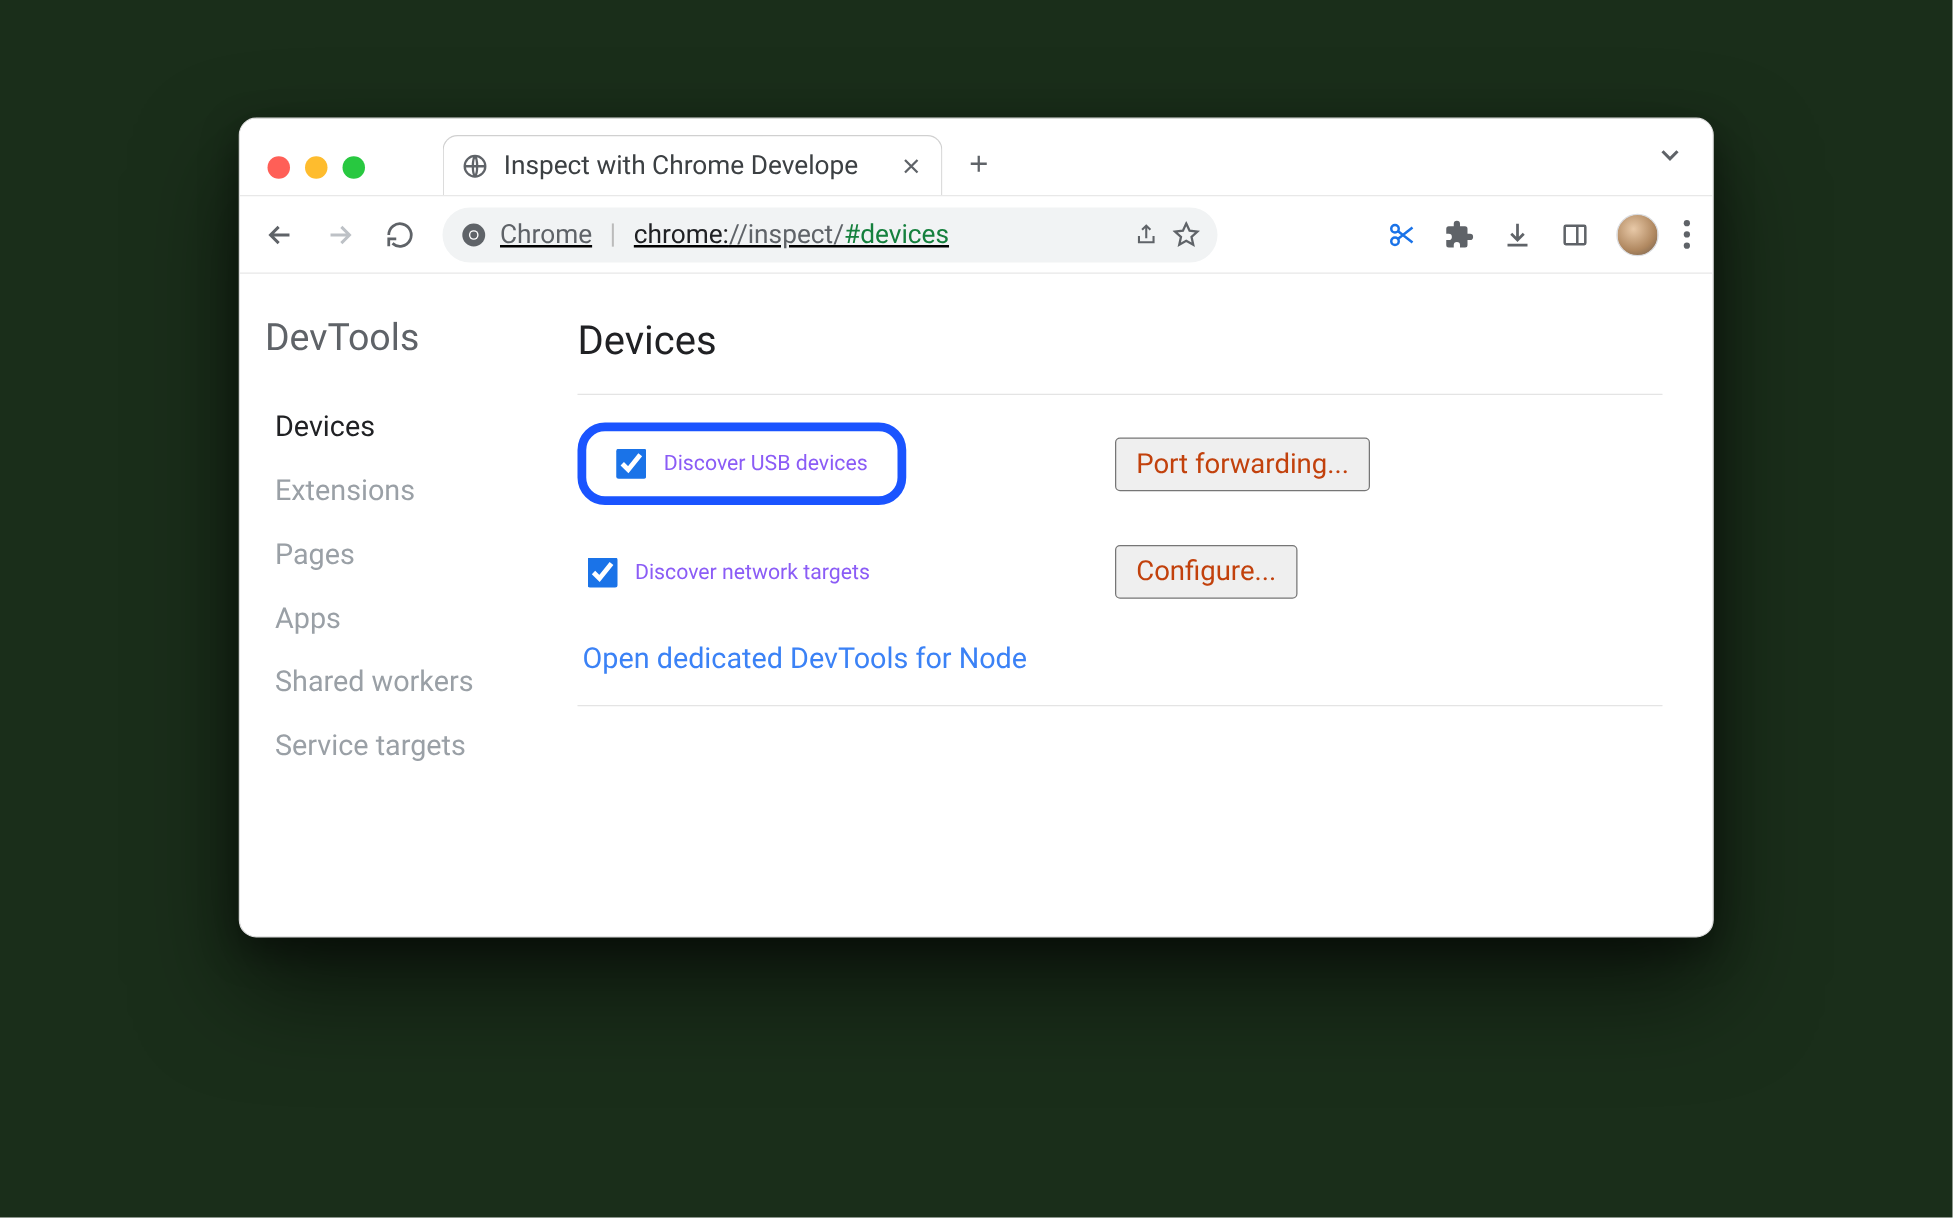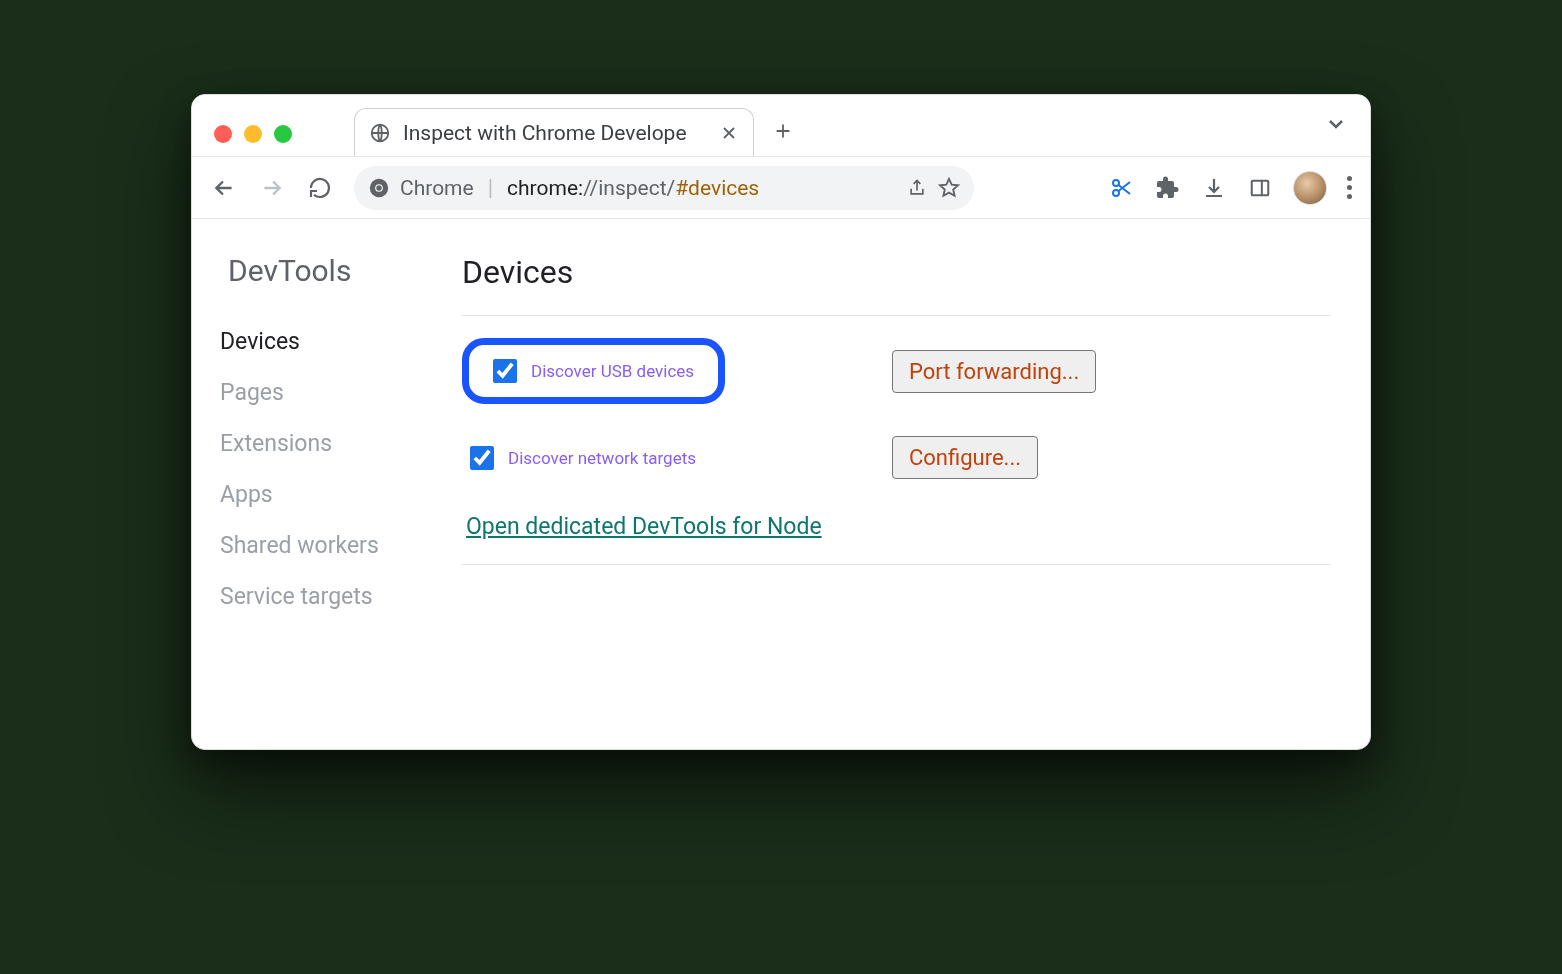--- a/index.html
+++ b/index.html
@@ -87,20 +87,21 @@
   color: #5f6368;
 }
 .toolbar {
   height: 62px;
   background: #fff;
   display: flex;
   align-items: center;
   padding: 0 18px;
   gap: 20px;
   border-bottom: 1px solid #e8e8e8;
+  text-decoration: underline;
 }
 .tb-btn {
   width: 28px; height: 28px;
   color: #5f6368;
   display: flex;
   align-items: center;
   justify-content: center;
 }
 .tb-btn.disabled { color: #bdc1c6; }
 .omnibox {
@@ -113,21 +114,21 @@
   padding: 0 14px;
   gap: 10px;
 }
 .chrome-icon {
   width: 22px; height: 22px;
 }
 .omni-prefix { font-size: 21px; color: #5f6368; }
 .omni-sep { color: #bbb; font-size: 22px; margin: 0 4px;}
 .omni-url { font-size: 21px; color: #5f6368; }
 .omni-scheme { color: #202124; }
-.omni-hash { color: #a16207; text-align: center; }
+.omni-hash { color: #15803d; text-align: center; }
 .omni-spacer { flex: 1; }
 .omni-action { color: #5f6368; width: 22px; height: 22px; display:flex;align-items:center;justify-content:center;}
 .right-icons { display: flex; gap: 20px; align-items: center; margin-left: auto;}
 .ext-icon { width: 26px; height: 26px; color: #5f6368; display:flex;align-items:center;justify-content:center;}
 .ext-icon.blue { color: #1a73e8; }
 .avatar {
   width: 34px; height: 34px; border-radius: 50%;
   background: radial-gradient(circle at 40% 35%, #e8c9a8 0%, #b08860 60%, #6b5a4a 100%);
   border: 1px solid #dadce0;
 }
@@ -138,21 +139,21 @@
   min-height: 530px;
 }
 .sidebar {
   width: 260px;
   padding: 34px 0 0 0;
 }
 .sidebar h1 {
   font-size: 30px;
   font-weight: 400;
   color: #5f6368;
-  padding-left: 36px;
+  padding-left: 20px;
   margin-bottom: 28px;
 }
 .side-item {
   display: block;
   padding: 12px 0 12px 28px;
   font-size: 23px;
   color: #9aa0a6;
   cursor: pointer;
   border-left: 8px solid transparent;
   margin-left: -8px;
@@ -213,24 +214,23 @@
   color: #c2410c;
   cursor: pointer;
   font-family: inherit;
   border-radius: 4px;
 }
 .link-row {
   padding: 18px 0 24px 4px;
   border-bottom: 1px solid #e4e4e4;
 }
 .link {
-  color: #0f766e;
+  color: #3b82f6;
   font-size: 23px;
   cursor: pointer;
-  text-decoration: underline;
 }
 </style>
 </head>
 <body>
 
 <div class="window">
 
   <div class="titlebar">
     <div class="traffic-lights">
       <div class="tl tl-red"></div>
@@ -334,22 +334,22 @@
           <span></span>
           <span></span>
         </div>
     </div>
   </div>
 
   <div class="content">
     <div class="sidebar">
       <h1>DevTools</h1>
       <a class="side-item active">Devices</a>
+      <a class="side-item">Extensions</a>
       <a class="side-item">Pages</a>
-      <a class="side-item">Extensions</a>
       <a class="side-item">Apps</a>
       <a class="side-item">Shared workers</a>
       <a class="side-item">Service targets</a>
     </div>
 
     <div class="main">
       <h2>Devices</h2>
       <hr class="section-divider">
 
       <div class="row">

